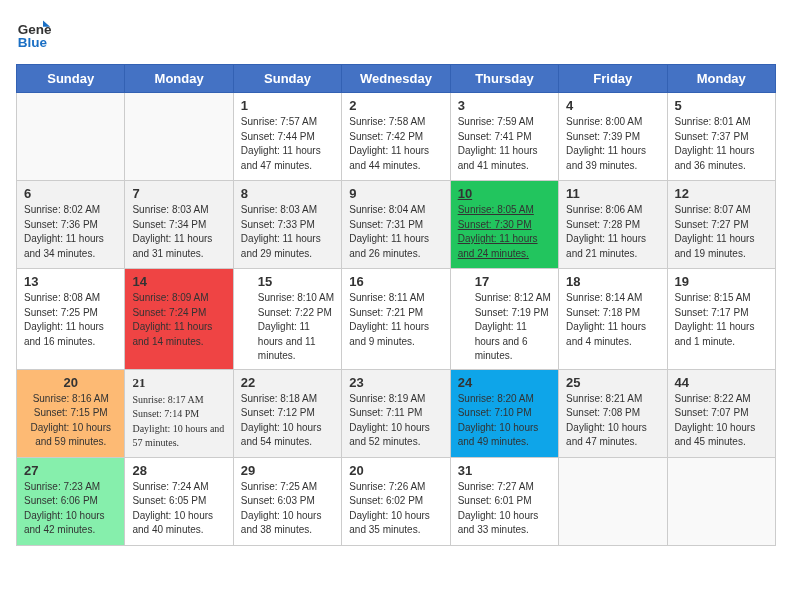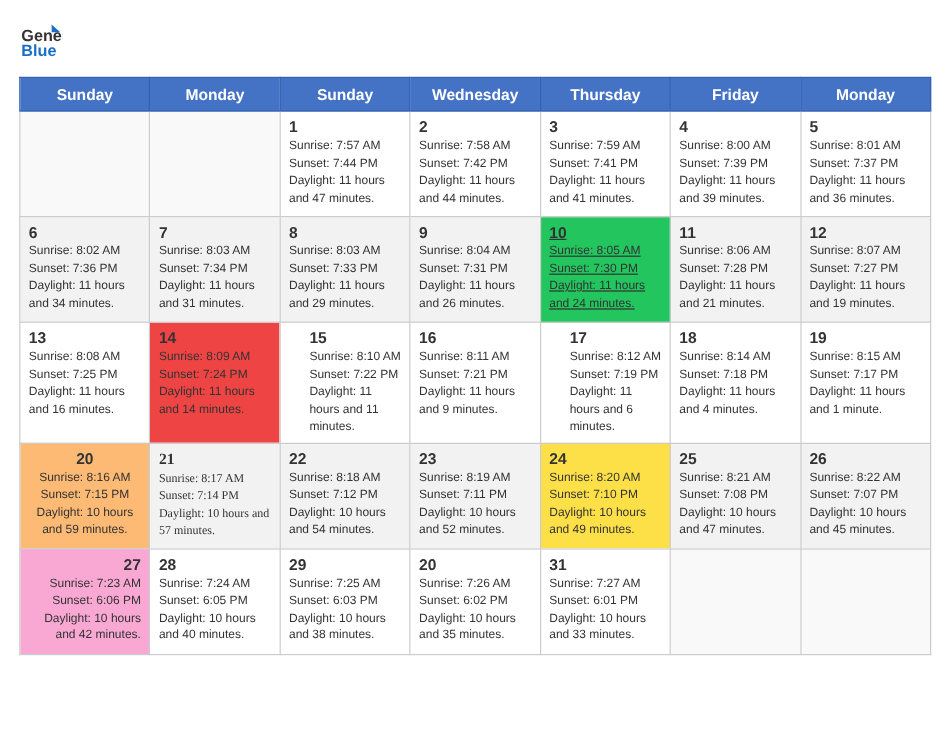--- a/index.html
+++ b/index.html
@@ -253,41 +253,41 @@
           <div class="day-info">Sunrise: 8:18 AM
 Sunset: 7:12 PM
 Daylight: 10 hours and 54 minutes.</div>
         </td>
         <td style="background-color: rgb(242, 242, 242);">
           <span class="day-number">23</span>
           <div class="day-info">Sunrise: 8:19 AM
 Sunset: 7:11 PM
 Daylight: 10 hours and 52 minutes.</div>
         </td>
-        <td style="background-color: #fde047;">
+        <td style="background-color: #0ea5e9;">
           <span class="day-number">24</span>
           <div class="day-info">Sunrise: 8:20 AM
 Sunset: 7:10 PM
 Daylight: 10 hours and 49 minutes.</div>
         </td>
         <td style="background-color: rgb(242, 242, 242);">
           <span class="day-number">25</span>
           <div class="day-info">Sunrise: 8:21 AM
 Sunset: 7:08 PM
 Daylight: 10 hours and 47 minutes.</div>
         </td>
         <td style="background-color: rgb(242, 242, 242);">
-          <span class="day-number">26</span>
+          <span class="day-number">44</span>
           <div class="day-info">Sunrise: 8:22 AM
 Sunset: 7:07 PM
 Daylight: 10 hours and 45 minutes.</div>
         </td>
       </tr>
       <tr>
-        <td style="background-color: #f9a8d4; text-align: right;">
+        <td style="background-color: #86efac;">
           <span class="day-number">27</span>
           <div class="day-info">Sunrise: 7:23 AM
 Sunset: 6:06 PM
 Daylight: 10 hours and 42 minutes.</div>
         </td>
         <td style="background-color: rgb(255, 255, 255);">
           <span class="day-number">28</span>
           <div class="day-info">Sunrise: 7:24 AM
 Sunset: 6:05 PM
 Daylight: 10 hours and 40 minutes.</div>

